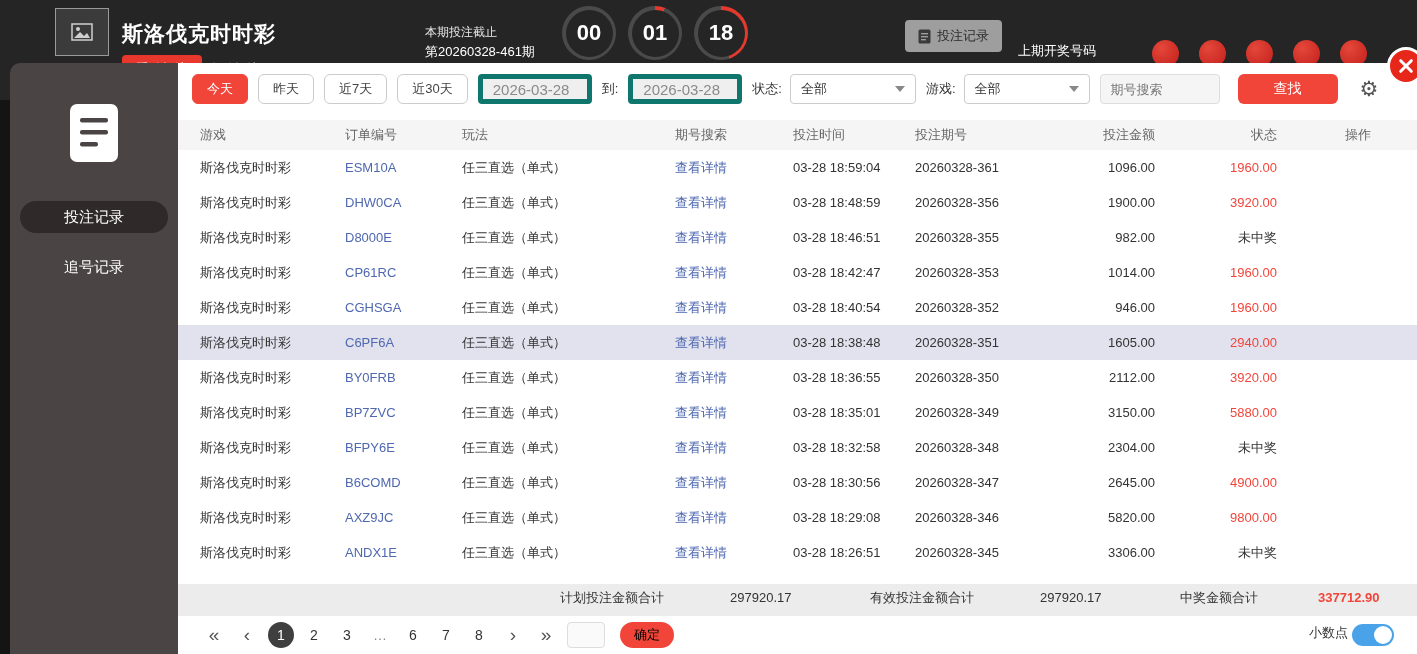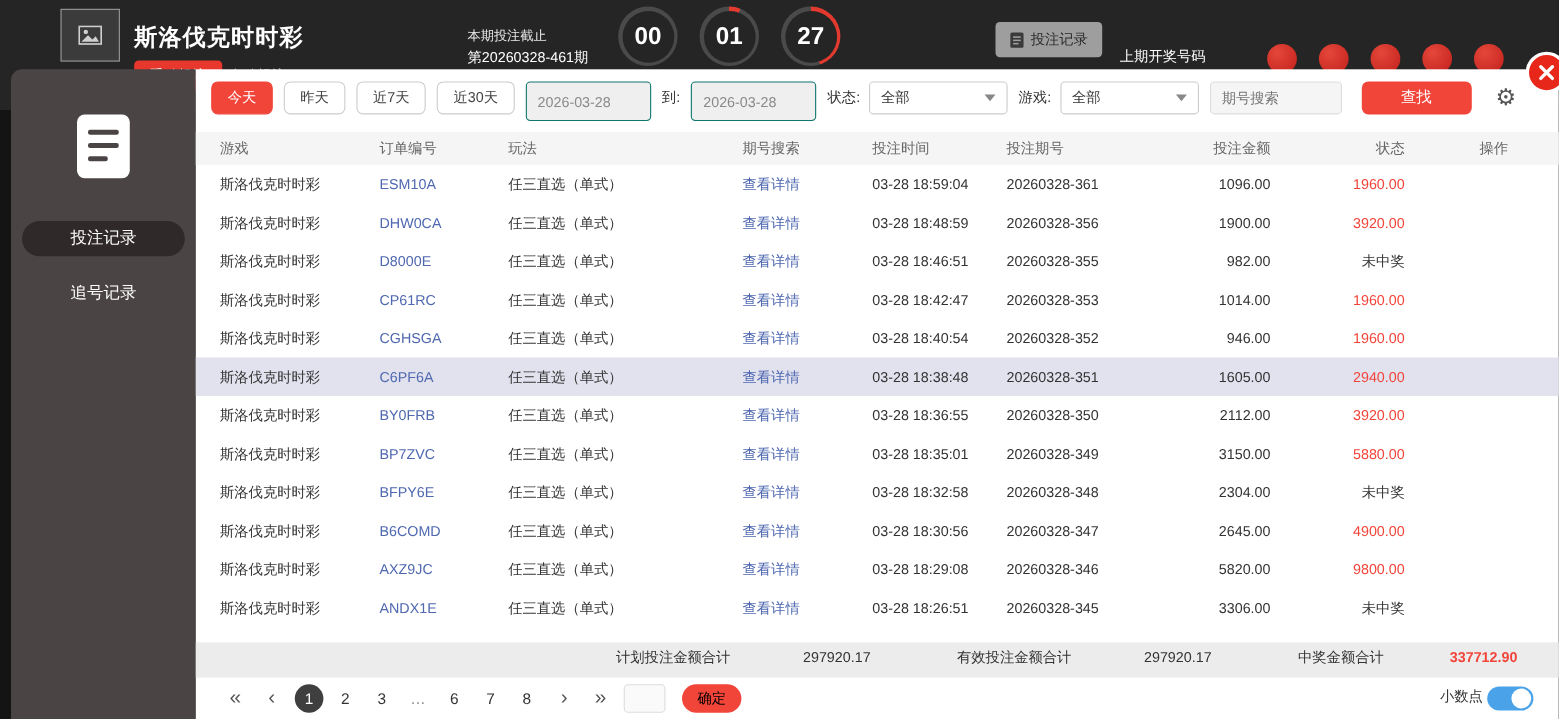--- a/index.html
+++ b/index.html
@@ -9,21 +9,21 @@
   
   .hdr { position:absolute; left:0; top:0; width:100%; height:100px; background:#252525; }
   .logo { position:absolute; left:55px; top:8px; width:54px; height:48px;
     border:1px solid #9a9a9a; background:#3b3b3b; display:flex; align-items:center; justify-content:center; }
   .app-title { position:absolute; left:122px; top:20px; color:#fff; font-size:21px; font-weight:bold; letter-spacing:1px; }
   .tab-manual { position:absolute; left:122px; top:55px; background:#e8382d; color:#fff;
     font-size:13px; padding:5px 14px; border-radius:4px; }
   .tab-auto { position:absolute; left:208px; top:60px; color:#b5b5b5; font-size:13px; }
   .deadline1 { position:absolute; left:425px; top:24px; color:#e8e8e8; font-size:12px; }
   .deadline2 { position:absolute; left:425px; top:43px; color:#fff; font-size:13px; }
-  .countdown { position:absolute; left:562px; top:6px; display:flex; gap:20px; }
+  .countdown { position:absolute; left:562px; top:6px; display:flex; gap:12px; }
   .ring { width:54px; height:54px; border-radius:50%; display:flex; align-items:center; justify-content:center; }
   .ring-in { width:47px; height:47px; border-radius:50%; background:#252525; color:#fff;
     font-size:22px; font-weight:bold; display:flex; align-items:center; justify-content:center; }
   .records-btn { position:absolute; left:905px; top:20px; background:#9e9e9e; color:#2c2c2c;
     font-size:13px; padding:7px 13px; border-radius:4px; display:flex; align-items:center; gap:6px; cursor:pointer; }
   .last-draw { position:absolute; left:1018px; top:42px; color:#fff; font-size:13px; }
   .balls { position:absolute; left:1152px; top:40px; display:flex; gap:20px; }
   .ball { width:27px; height:27px; border-radius:50%;
     background:radial-gradient(circle at 35% 30%, #e5473a, #c01f1a); }
 
@@ -43,22 +43,22 @@
     background:#e8271b; border:3px solid #fff; z-index:60; cursor:pointer; }
   .close-btn i { position:absolute; left:50%; top:50%; width:18px; height:3px; background:#fff; border-radius:2px; }
   .close-btn i:first-child { transform:translate(-50%,-50%) rotate(45deg); }
   .close-btn i:last-child { transform:translate(-50%,-50%) rotate(-45deg); }
 
   
   .filterbar { height:50px; padding:11px 16px 0 14px; display:flex; gap:10px; align-items:flex-start; }
   .fbtn { height:30px; padding:0 14px; font-size:13px; line-height:28px; background:#fff;
     border:1px solid #ccc; border-radius:6px; color:#444; cursor:pointer; }
   .fbtn.primary { background:#f2453a; border-color:#f2453a; color:#fff; }
-  .dinput { width:114px; height:36px; background:#efefef; border:1px solid #0f766e; border-radius:4px;
-    color:#8a8a8a; font-size:13px; padding:0 10px; }
+  .dinput { width:114px; height:30px; background:#efefef; border:5px solid #0f766e; border-radius:4px;
+    color:#8a8a8a; font-size:15px; padding:0 10px; }
   .flabel { font-size:13px; color:#333; line-height:30px; }
   .fselect { width:126px; height:30px; border:1px solid #ccc; border-radius:4px; display:flex;
     align-items:center; padding:0 10px; font-size:13px; color:#333; cursor:pointer; margin-left:-2px; }
   .fselect .car { margin-left:auto; width:0; height:0; border-left:5px solid transparent;
     border-right:5px solid transparent; border-top:6px solid #888; }
   .sinput { width:120px; height:30px; background:#f5f5f5; border:1px solid #ddd; border-radius:4px;
     font-size:13px; padding:0 10px; color:#333; }
   .search-btn { width:100px; height:30px; margin-left:8px; background:#f2453a; border:none; border-radius:6px;
     color:#fff; font-size:14px; cursor:pointer; }
   .gear { margin-left:12px; font-size:21px; color:#555; line-height:30px; cursor:pointer; }
@@ -117,21 +117,21 @@
   <div class="deadline1">本期投注截止</div>
   <div class="deadline2">第20260328-461期</div>
   <div class="countdown">
       <div class="ring" style="background: conic-gradient(rgb(226, 58, 46) 0deg, rgb(74, 74, 74) 0deg);">
         <div class="ring-in">00</div>
       </div>
       <div class="ring" style="background: conic-gradient(rgb(226, 58, 46) 21.6deg, rgb(74, 74, 74) 0deg);">
         <div class="ring-in">01</div>
       </div>
       <div class="ring" style="background: conic-gradient(rgb(226, 58, 46) 162deg, rgb(74, 74, 74) 0deg);">
-        <div class="ring-in">27</div>
+        <div class="ring-in">18</div>
       </div>
     </div>
   <div class="records-btn">
     <svg width="13" height="15" viewBox="0 0 13 15">
       <rect x="0.5" y="0.5" width="12" height="14" rx="1.5" fill="#3a3a3a"></rect>
       <rect x="3" y="4" width="7" height="1.4" fill="#9e9e9e"></rect>
       <rect x="3" y="7" width="7" height="1.4" fill="#9e9e9e"></rect>
       <rect x="3" y="10" width="5" height="1.4" fill="#9e9e9e"></rect>
     </svg>
     <span>投注记录</span>

